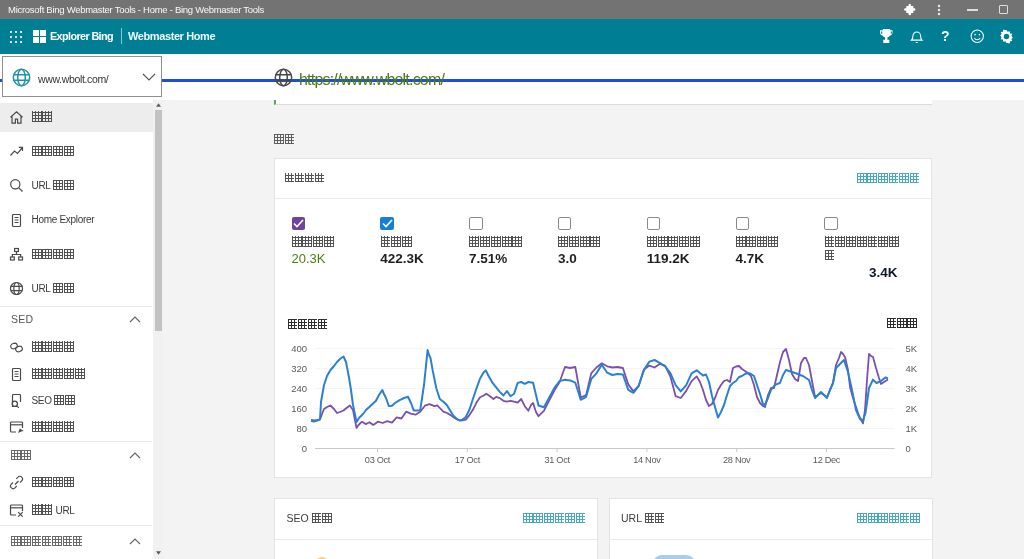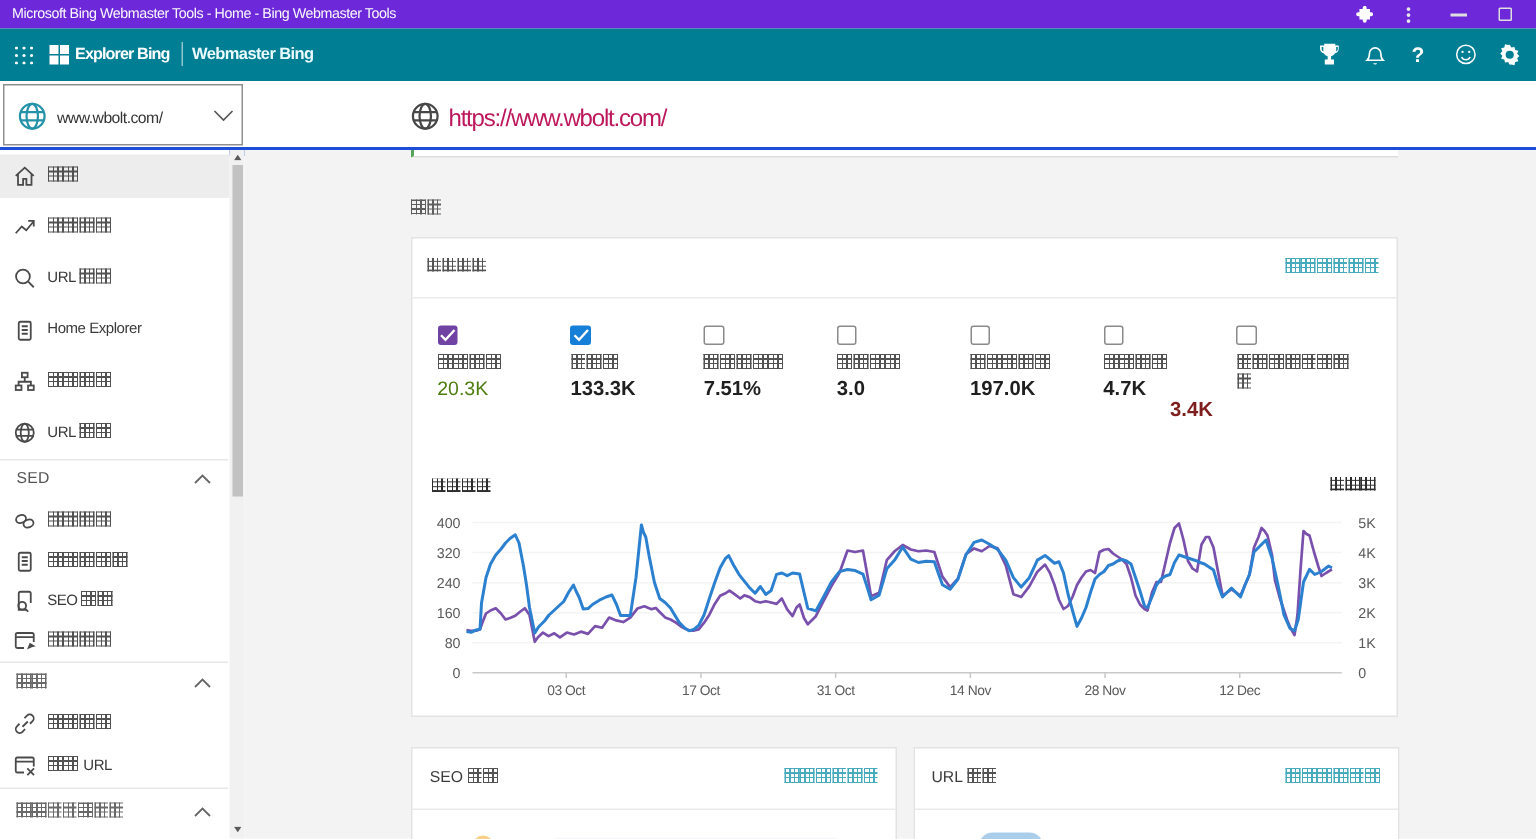--- a/index.html
+++ b/index.html
@@ -5,36 +5,36 @@
  font-family:"Liberation Sans",sans-serif;-webkit-font-smoothing:antialiased;}
 *{box-sizing:border-box}
 .abs{position:absolute}
 
 .zh{display:inline-block;white-space:nowrap}
 .zh i{display:inline-block;width:.90em;height:.92em;margin:0 .06em 0 .02em;vertical-align:-.10em;opacity:.88;
  background:repeating-linear-gradient(0deg,currentColor 0 1px,transparent 1px 3.1px),
             repeating-linear-gradient(90deg,currentColor 0 1px,transparent 1px 3.1px);}
 .zh.b i{opacity:.96}
 
-#tbar{position:absolute;left:0;top:0;width:1024px;height:19px;background:#6d28d9;color:#fff}
+#tbar{position:absolute;left:0;top:0;width:1024px;height:19px;background:#737373;color:#fff}
 #tbar .t{position:absolute;left:8px;top:4px;font-size:9.5px;font-weight:400;letter-spacing:-.28px;color:#fafafa}
 
 #abar{position:absolute;left:0;top:19px;width:1024px;height:35px;background:#007e94;color:#fff}
 .waffle{position:absolute;left:10px;top:12px;width:12px;height:12px}
 .mslogo{position:absolute;left:33px;top:11px;width:13px;height:13px}
 .mslogo b{position:absolute;width:6px;height:6px;background:#fff}
 #abar .t1{position:absolute;left:50px;top:10.5px;font-size:10.8px;font-weight:700;letter-spacing:-.6px}
 #abar .sep{position:absolute;left:121px;top:9px;width:1px;height:16px;background:rgba(255,255,255,.55)}
 #abar .t2{position:absolute;left:128px;top:10.5px;font-size:11px;font-weight:700;letter-spacing:-.4px;color:#eafbfd}
 .aic{position:absolute;top:9px}
 
-#toolbar{position:absolute;left:0;top:54px;width:1024px;height:50px;background:#fff;border-bottom:6px solid #1d4ed8}
+#toolbar{position:absolute;left:0;top:54px;width:1024px;height:28px;background:#fff;border-bottom:3px solid #1d4ed8}
 #selbox{position:absolute;left:2px;top:2px;width:160px;height:41px;background:#fff;border:1px solid #8f8f8f}
 #selbox .t{position:absolute;left:35px;top:16px;font-size:10.5px;color:#333;letter-spacing:-.35px}
-#urltxt{position:absolute;left:299px;top:17px;font-size:16px;color:#be185d;letter-spacing:-.8px}
+#urltxt{position:absolute;left:299px;top:17px;font-size:16px;color:#4d7c0f;letter-spacing:-.8px}
 
 #side{position:absolute;left:0;top:100px;width:153px;height:459px;background:#fff}
 .row{position:absolute;left:0;width:153px;height:29px}
 .row .ic{position:absolute;left:9px;top:7px}
 .row .tx{position:absolute;left:31.5px;top:8px;font-size:11px;color:#3a3a3a}
 .row .tx .lt,.tx.lt{font-size:10px;letter-spacing:-.3px}
 .hd .tx{left:11px;font-size:10.5px;color:#555}
 .sel{background:#ededed}
 .sdiv{position:absolute;left:0;width:152px;height:1px;background:#e8e8e8}
 .chev{position:absolute;left:129px;top:11px}
@@ -79,21 +79,21 @@
       </g>
     </svg>
  <div class="mslogo">
       <b style="left:0;top:0"></b>
       <b style="left:7px;top:0"></b>
       <b style="left:0;top:7px"></b>
       <b style="left:7px;top:7px"></b>
     </div>
  <div class="t1">Explorer Bing</div>
  <div class="sep"></div>
- <div class="t2">Webmaster Bing</div>
+ <div class="t2">Webmaster Home</div>
  <svg class="aic" style="left:880px;top:10px" width="13" height="15" viewBox="0 0 13 15" fill="#fff">
       <path d="M2.8 0h7.4v1.3h2.3v2.2c0 1.5-1.1 2.8-2.5 3a4 4 0 0 1-2.6 2v2.2h1.9V14H3.2v-3.3h1.9V8.5a4 4 0 0 1-2.6-2C1.1 6.3 0 5 0 3.5V1.3h2.8zM1.1 2.4v1.1c0 .8.5 1.5 1.2 1.8l-.1-1.2V2.4zm10.8 0h-1.1v1.7l-.1 1.2c.7-.3 1.2-1 1.2-1.8z"></path>
     </svg>
  <svg class="aic" style="left:910px;top:10.5px" width="13.5" height="15" viewBox="0 0 15 17" fill="none" stroke="#fff" stroke-width="1.2">
       <path d="M7.5 2.2a4.3 4.3 0 0 1 4.3 4.3c0 3 .9 4.3 1.7 5H1.5c.8-.7 1.7-2 1.7-5a4.3 4.3 0 0 1 4.3-4.3z"></path>
       <path d="M6 13.7a1.6 1.6 0 0 0 3 0" fill="#fff" stroke="none"></path>
     </svg>
  <text></text>
  <div class="abs" style="left:941px;top:9px;color:#fff;font-size:14px;font-weight:700">?</div>
  <svg class="aic" style="left:970px;top:10px" width="14.5" height="14.5" viewBox="0 0 17 17" fill="none" stroke="#fff" stroke-width="1.2">
@@ -262,37 +262,37 @@
 <svg class="abs" style="left:293.0px;top:219px" width="11" height="9" viewBox="0 0 11 9" fill="none" stroke="#fff" stroke-width="1.6">
     <path d="M1 4.5L4 7.5L10 1"></path>
   </svg>
 <div class="abs zh" style="left:291.5px;top:235.5px;font-size:11px;color:#3b3b3b"><i></i><i></i><i></i><i></i></div>
 <div class="abs" style="left:291.5px;top:250.5px;font-size:13px;font-weight:400;color:#4d7c0f">20.3K</div>
 <div class="abs" style="left:380.3px;top:216.5px;width:13.5px;height:13.5px;background:#1680d9;border-radius:2px"></div>
 <svg class="abs" style="left:381.8px;top:219px" width="11" height="9" viewBox="0 0 11 9" fill="none" stroke="#fff" stroke-width="1.6">
     <path d="M1 4.5L4 7.5L10 1"></path>
   </svg>
 <div class="abs zh" style="left:380.3px;top:235.5px;font-size:11px;color:#3b3b3b"><i></i><i></i><i></i></div>
-<div class="abs" style="left:380.3px;top:250.5px;font-size:13.5px;font-weight:700;color:#1f1f1f">133.3K</div>
+<div class="abs" style="left:380.3px;top:250.5px;font-size:13.5px;font-weight:700;color:#1f1f1f">422.3K</div>
 <div class="abs" style="left:469.1px;top:216.5px;width:13.5px;height:13.5px;background:#fff;border:1.4px solid #8a8a8a;border-radius:2px"></div>
 <div class="abs zh" style="left:469.1px;top:235.5px;font-size:11px;color:#3b3b3b"><i></i><i></i><i></i><i></i><i></i></div>
 <div class="abs" style="left:469.1px;top:250.5px;font-size:13.5px;font-weight:700;color:#1f1f1f">7.51%</div>
 <div class="abs" style="left:557.9px;top:216.5px;width:13.5px;height:13.5px;background:#fff;border:1.4px solid #8a8a8a;border-radius:2px"></div>
 <div class="abs zh" style="left:557.9px;top:235.5px;font-size:11px;color:#3b3b3b"><i></i><i></i><i></i><i></i></div>
 <div class="abs" style="left:557.9px;top:250.5px;font-size:13.5px;font-weight:700;color:#1f1f1f">3.0</div>
 <div class="abs" style="left:646.7px;top:216.5px;width:13.5px;height:13.5px;background:#fff;border:1.4px solid #8a8a8a;border-radius:2px"></div>
 <div class="abs zh" style="left:646.7px;top:235.5px;font-size:11px;color:#3b3b3b"><i></i><i></i><i></i><i></i><i></i></div>
-<div class="abs" style="left:646.7px;top:250.5px;font-size:13.5px;font-weight:700;color:#1f1f1f">197.0K</div>
+<div class="abs" style="left:646.7px;top:250.5px;font-size:13.5px;font-weight:700;color:#1f1f1f">119.2K</div>
 <div class="abs" style="left:735.5px;top:216.5px;width:13.5px;height:13.5px;background:#fff;border:1.4px solid #8a8a8a;border-radius:2px"></div>
 <div class="abs zh" style="left:735.5px;top:235.5px;font-size:11px;color:#3b3b3b"><i></i><i></i><i></i><i></i></div>
 <div class="abs" style="left:735.5px;top:250.5px;font-size:13.5px;font-weight:700;color:#1f1f1f">4.7K</div>
 <div class="abs" style="left:824.3px;top:216.5px;width:13.5px;height:13.5px;background:#fff;border:1.4px solid #8a8a8a;border-radius:2px"></div>
 <div class="abs zh" style="left:824.3px;top:235.5px;font-size:11px;color:#3b3b3b"><i></i><i></i><i></i><i></i><i></i><i></i><i></i></div>
 <div class="abs zh" style="left:824.3px;top:249px;font-size:11px;color:#3b3b3b"><i></i></div>
-<div class="abs" style="left:780px;top:264.5px;font-size:13.5px;font-weight:700;color:#7f1d1d">3.4K</div>
+<div class="abs" style="left:869px;top:264.5px;font-size:13.5px;font-weight:700;color:#0f172a">3.4K</div>
 
 <div class="abs zh b" style="left:287.5px;top:318.5px;font-size:10.3px;color:#252525;font-weight:700"><i></i><i></i><i></i><i></i></div>
 <div class="abs zh b" style="left:887px;top:317.5px;font-size:10.3px;color:#252525;font-weight:700"><i></i><i></i><i></i></div>
 
 <svg class="abs" style="left:274px;top:330px" width="658" height="148" viewBox="274 330 658 148">
  <g stroke="#f4f4f4" stroke-width="1">
   <path d="M315 348.4H894.5M315 368.4H894.5M315 388.5H894.5M315 408.5H894.5M315 428.5H894.5"></path>
  </g>
  <path d="M315 448.5H894.5" stroke="#c9c9c9" stroke-width="1.1"></path>
  <g stroke="#c9c9c9" stroke-width="1">

